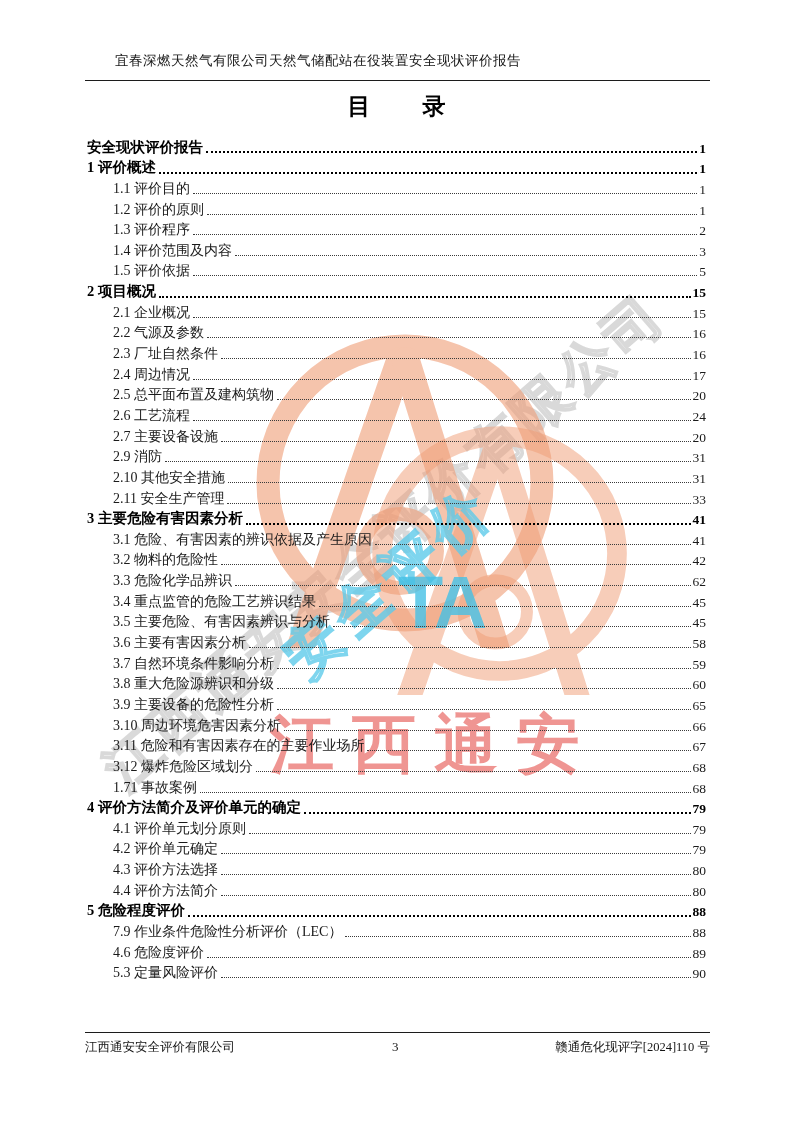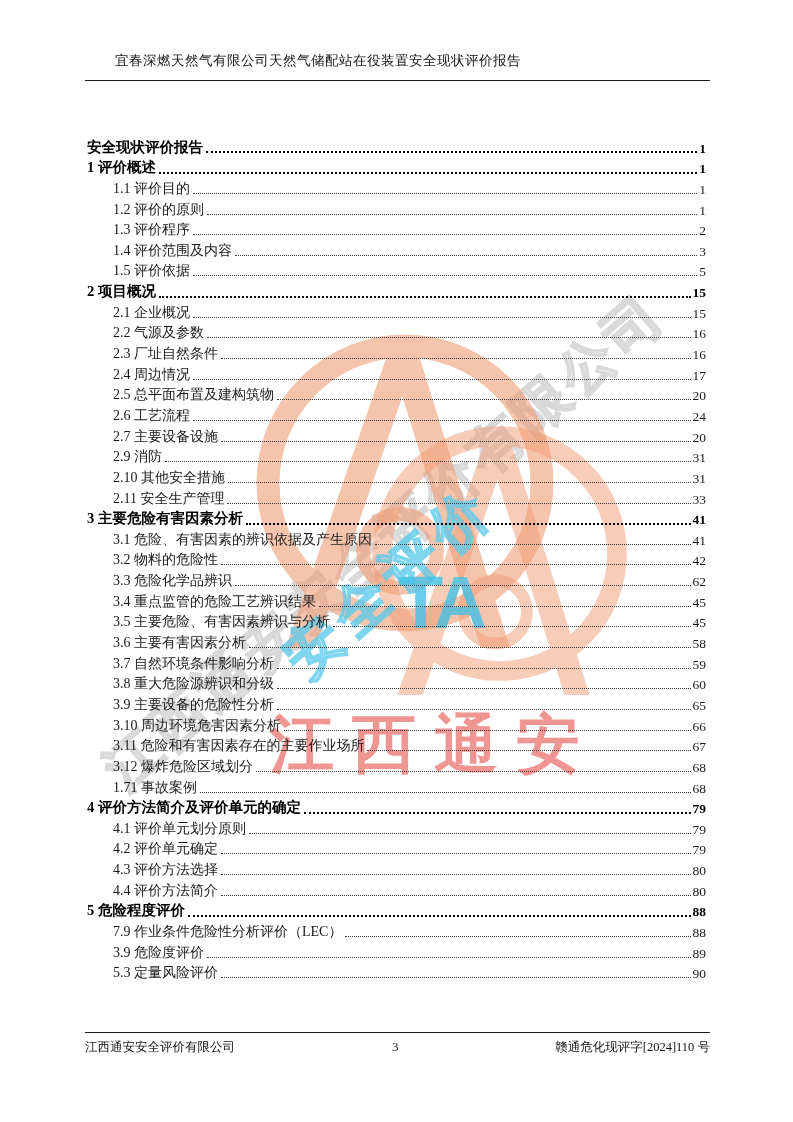--- a/index.html
+++ b/index.html
@@ -116,20 +116,21 @@
     </svg>
 
     <div class="wm-cyan-text">安全评价</div>
     <div class="wm-initials">TA</div>
     <div class="wm-red">江西通安</div>
   </div>
 
   <div class="doc-header">宜春深燃天然气有限公司天然气储配站在役装置安全现状评价报告</div>
   <div class="header-rule"></div>
 
+  <div class="toc-title">目　　录</div>
 
   <div class="toc" id="toc-list">
     <div class="toc-row l1">
       <span class="lbl">安全现状评价报告</span>
       <span class="leader"></span>
       <span class="pg">1</span>
     </div>
 
     <div class="toc-row l1">
       <span class="lbl">1 评价概述</span>
@@ -354,21 +355,21 @@
       <span class="pg">88</span>
     </div>
 
     <div class="toc-row l2">
       <span class="lbl">7.9 作业条件危险性分析评价（LEC）</span>
       <span class="leader"></span>
       <span class="pg">88</span>
     </div>
 
     <div class="toc-row l2">
-      <span class="lbl">3.9 危险度评价</span>
+      <span class="lbl">4.6 危险度评价</span>
       <span class="leader"></span>
       <span class="pg">89</span>
     </div>
 
     <div class="toc-row l2">
       <span class="lbl">5.3 定量风险评价</span>
       <span class="leader"></span>
       <span class="pg">90</span>
     </div>
   </div>

